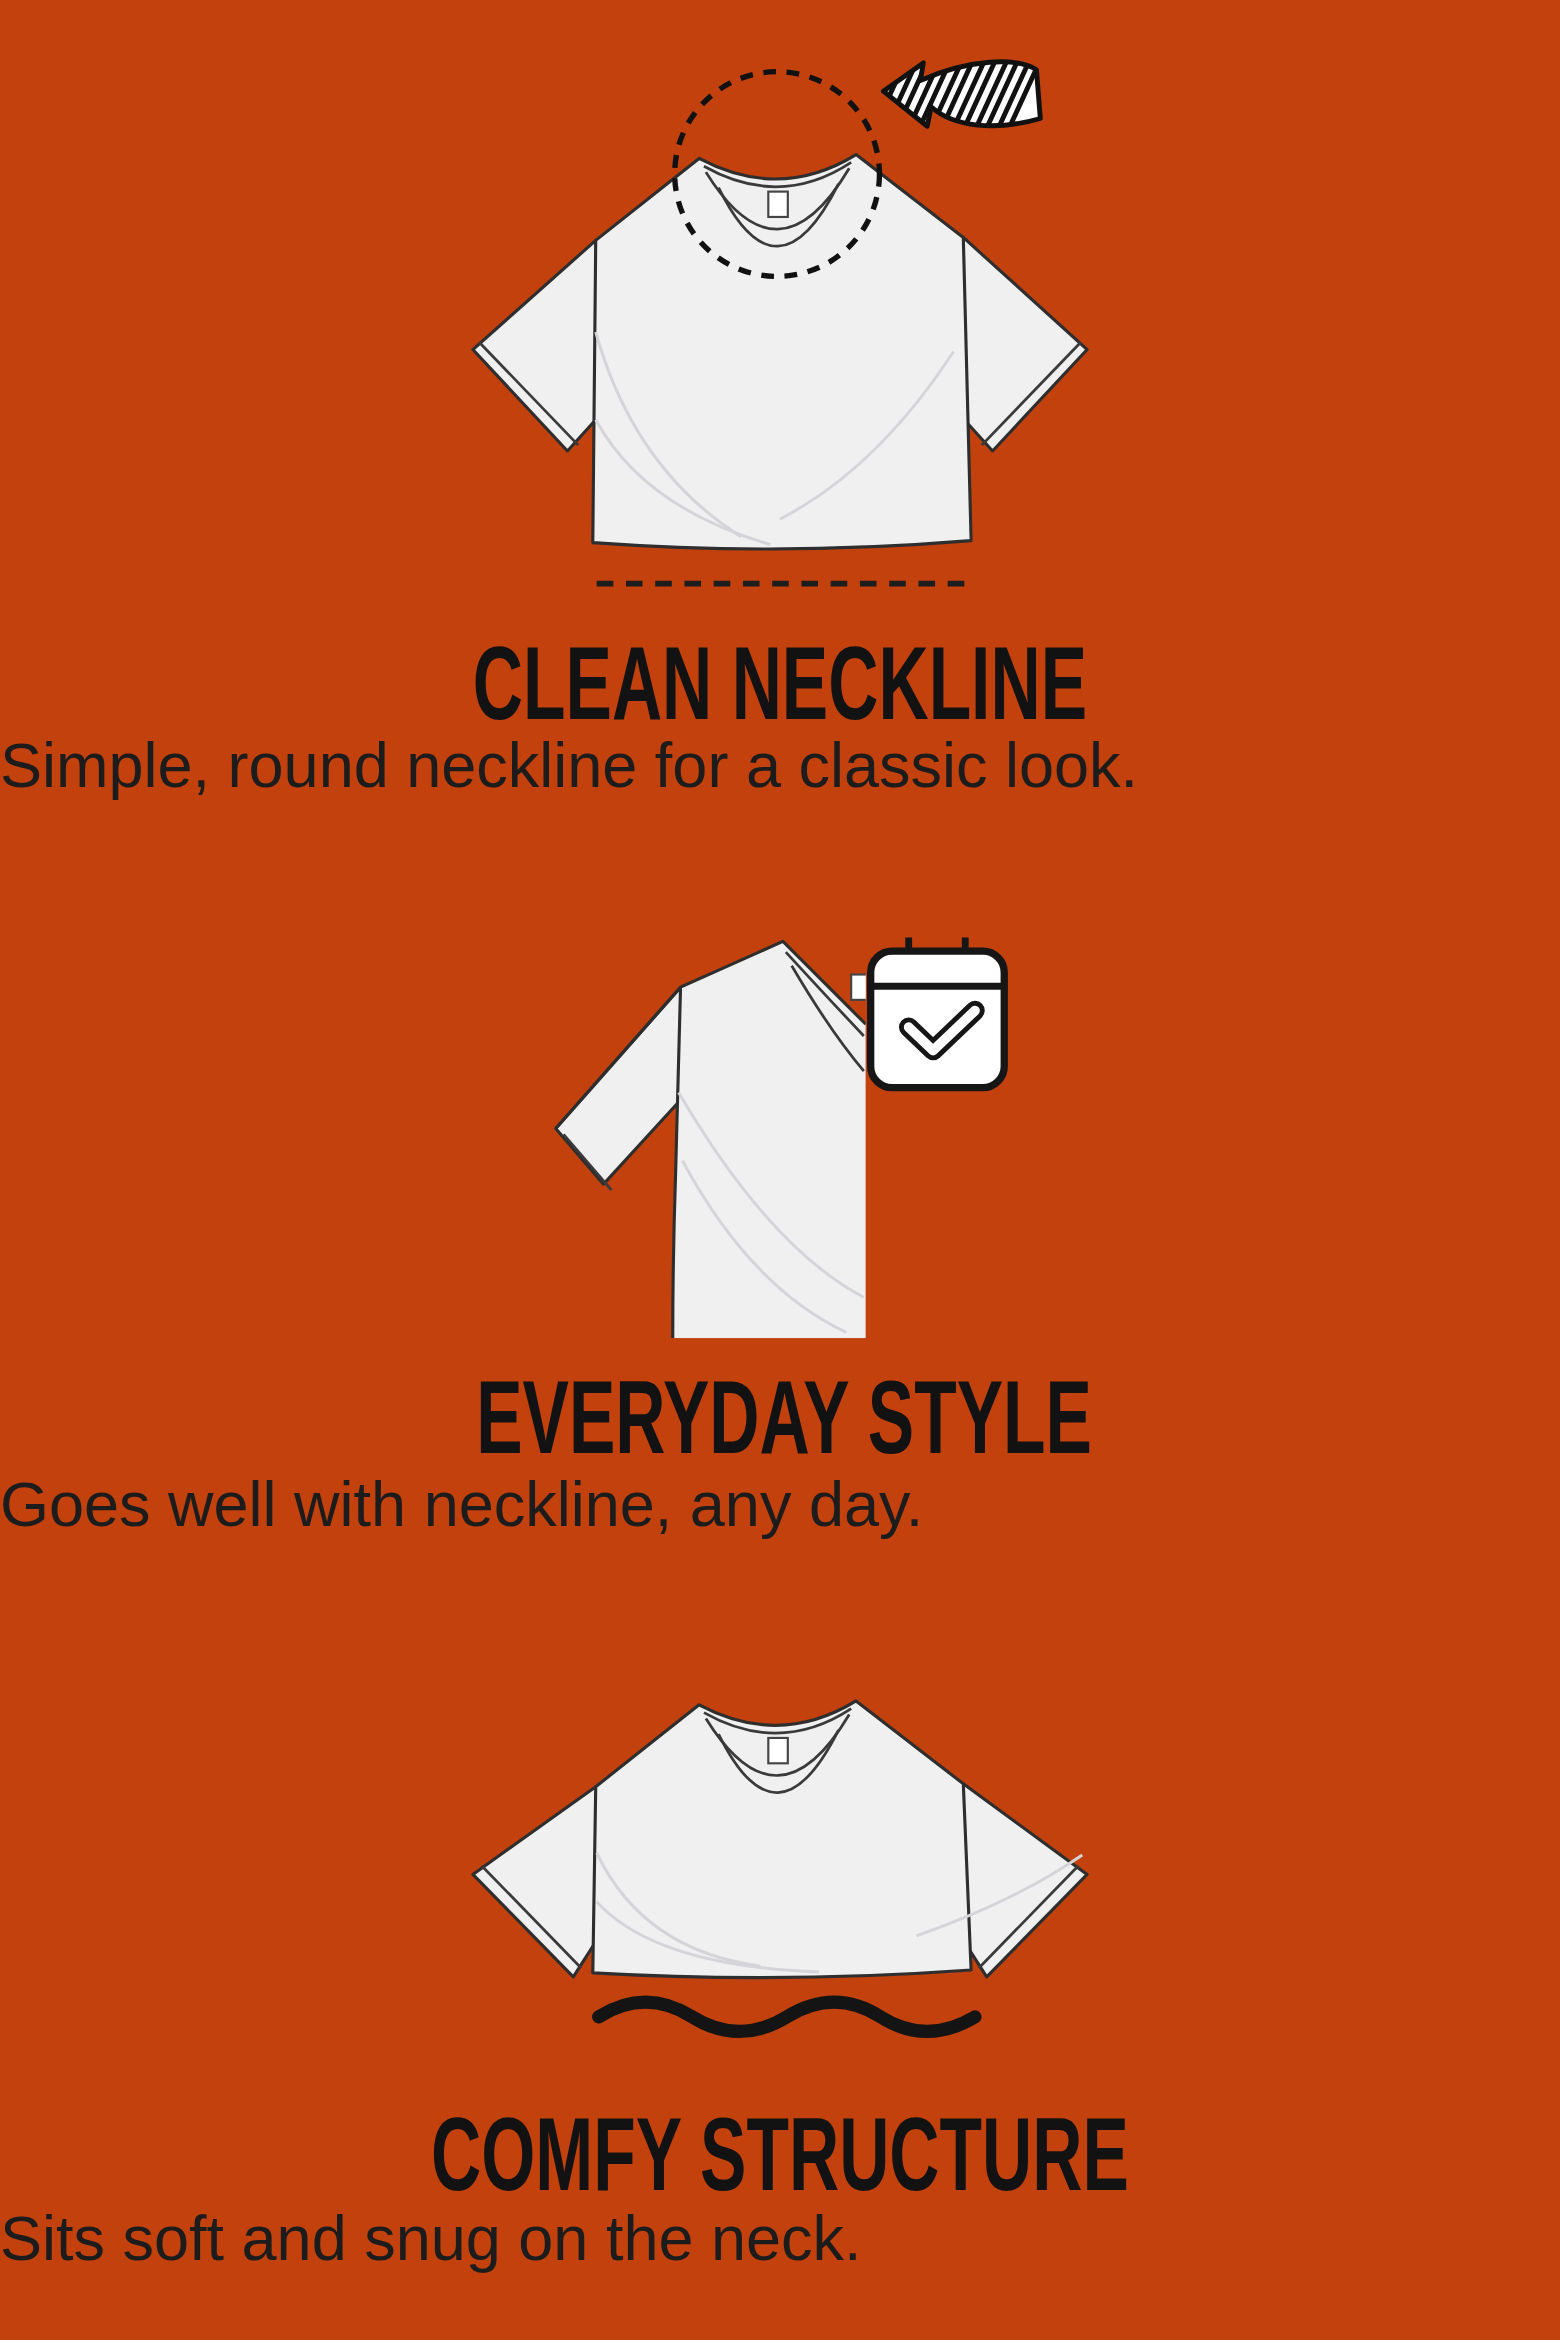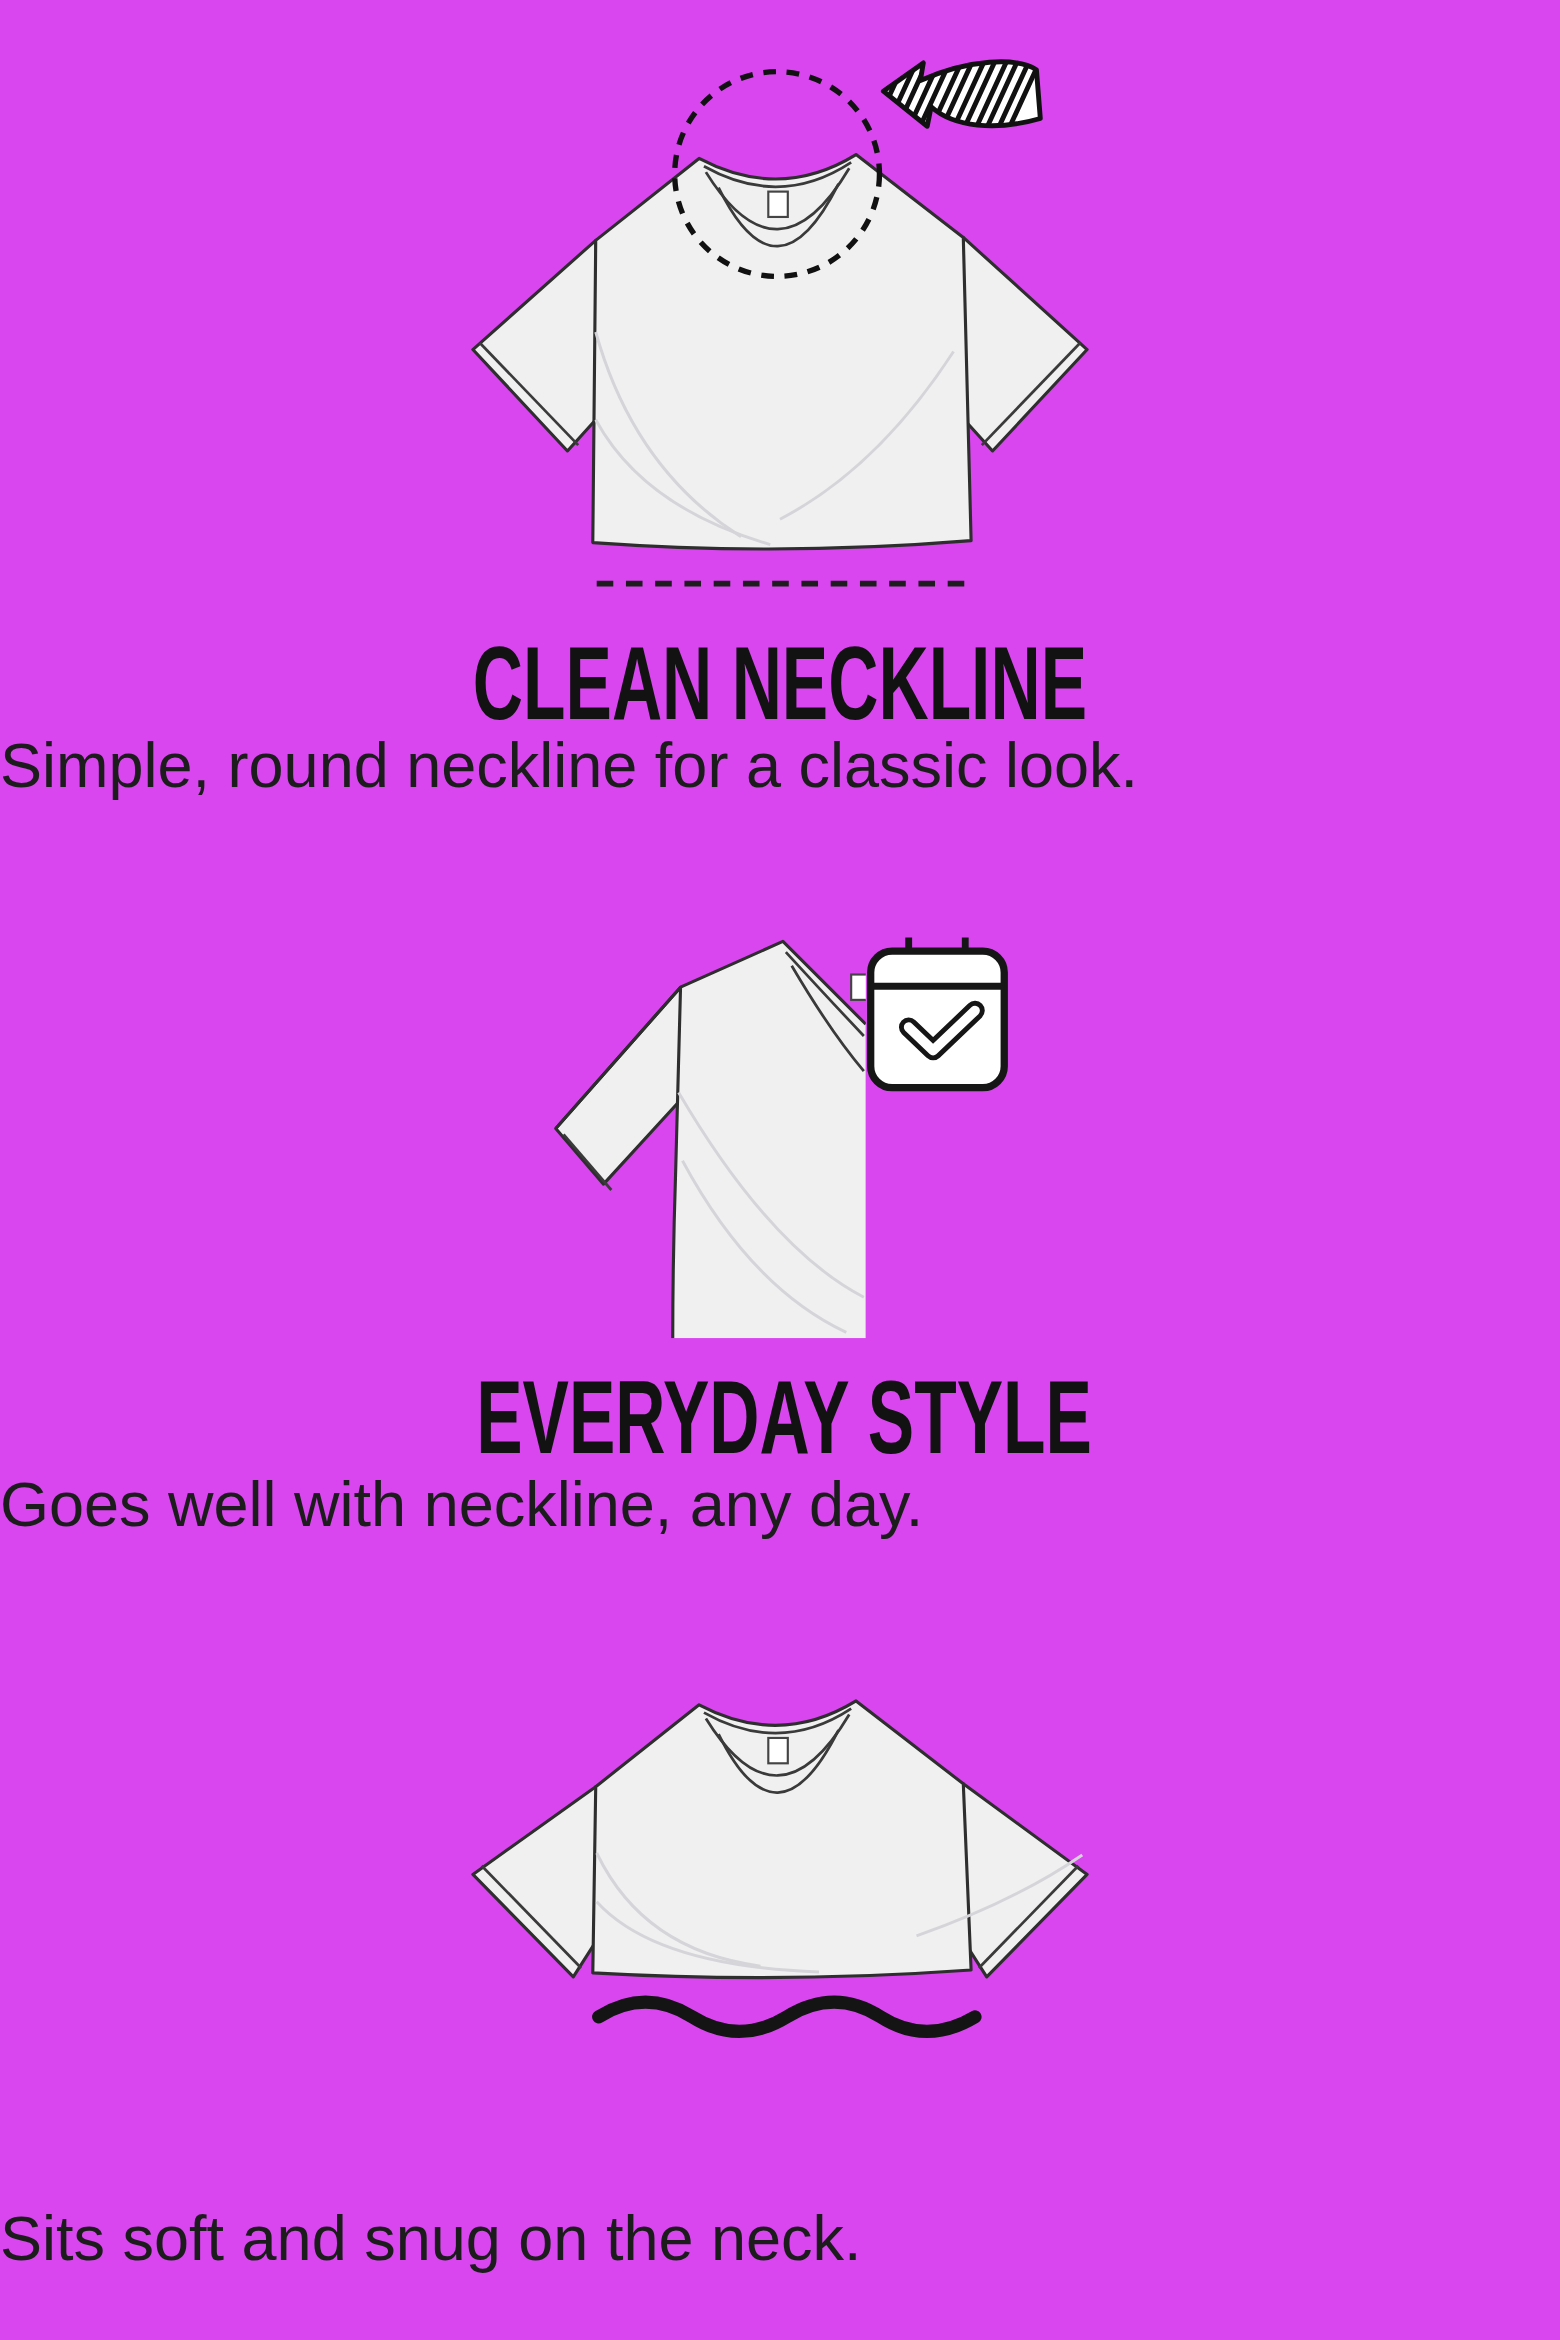--- a/index.html
+++ b/index.html
@@ -1,20 +1,20 @@
 <!DOCTYPE html>
 <html><head>
 <meta charset="utf-8">
 <style>
   html,body{margin:0;padding:0;}
   body{background:#ffffff;font-family:"Liberation Sans", sans-serif;}
   .page{
     position:relative;
     width:1560px;height:2341px;
-    background:#d946ef;
+    background:#c2410c;
     overflow:hidden;
   }
   .art{position:absolute;left:0;top:0;width:1560px;height:2341px;}
   .feature-heading{
     position:absolute;left:0;right:0;text-align:center;
     font-weight:700;font-size:103px;line-height:1;
     color:#121212;white-space:nowrap;
   }
   .feature-heading .squeeze{
     display:inline-block;
@@ -149,16 +149,19 @@
   <div class="feature-heading h1t">
     <span class="squeeze">CLEAN NECKLINE</span>
   </div>
   <div class="feature-sub s1t">Simple, round neckline for a classic look.</div>
 
   <div class="feature-heading h2t">
     <span class="squeeze">EVERYDAY STYLE</span>
   </div>
   <div class="feature-sub s2t">Goes well with neckline, any day.</div>
 
+  <div class="feature-heading h3t">
+    <span class="squeeze">COMFY STRUCTURE</span>
+  </div>
   <div class="feature-sub s3t">Sits soft and snug on the neck.</div>
 
 </div>
 
 
 </body></html>

